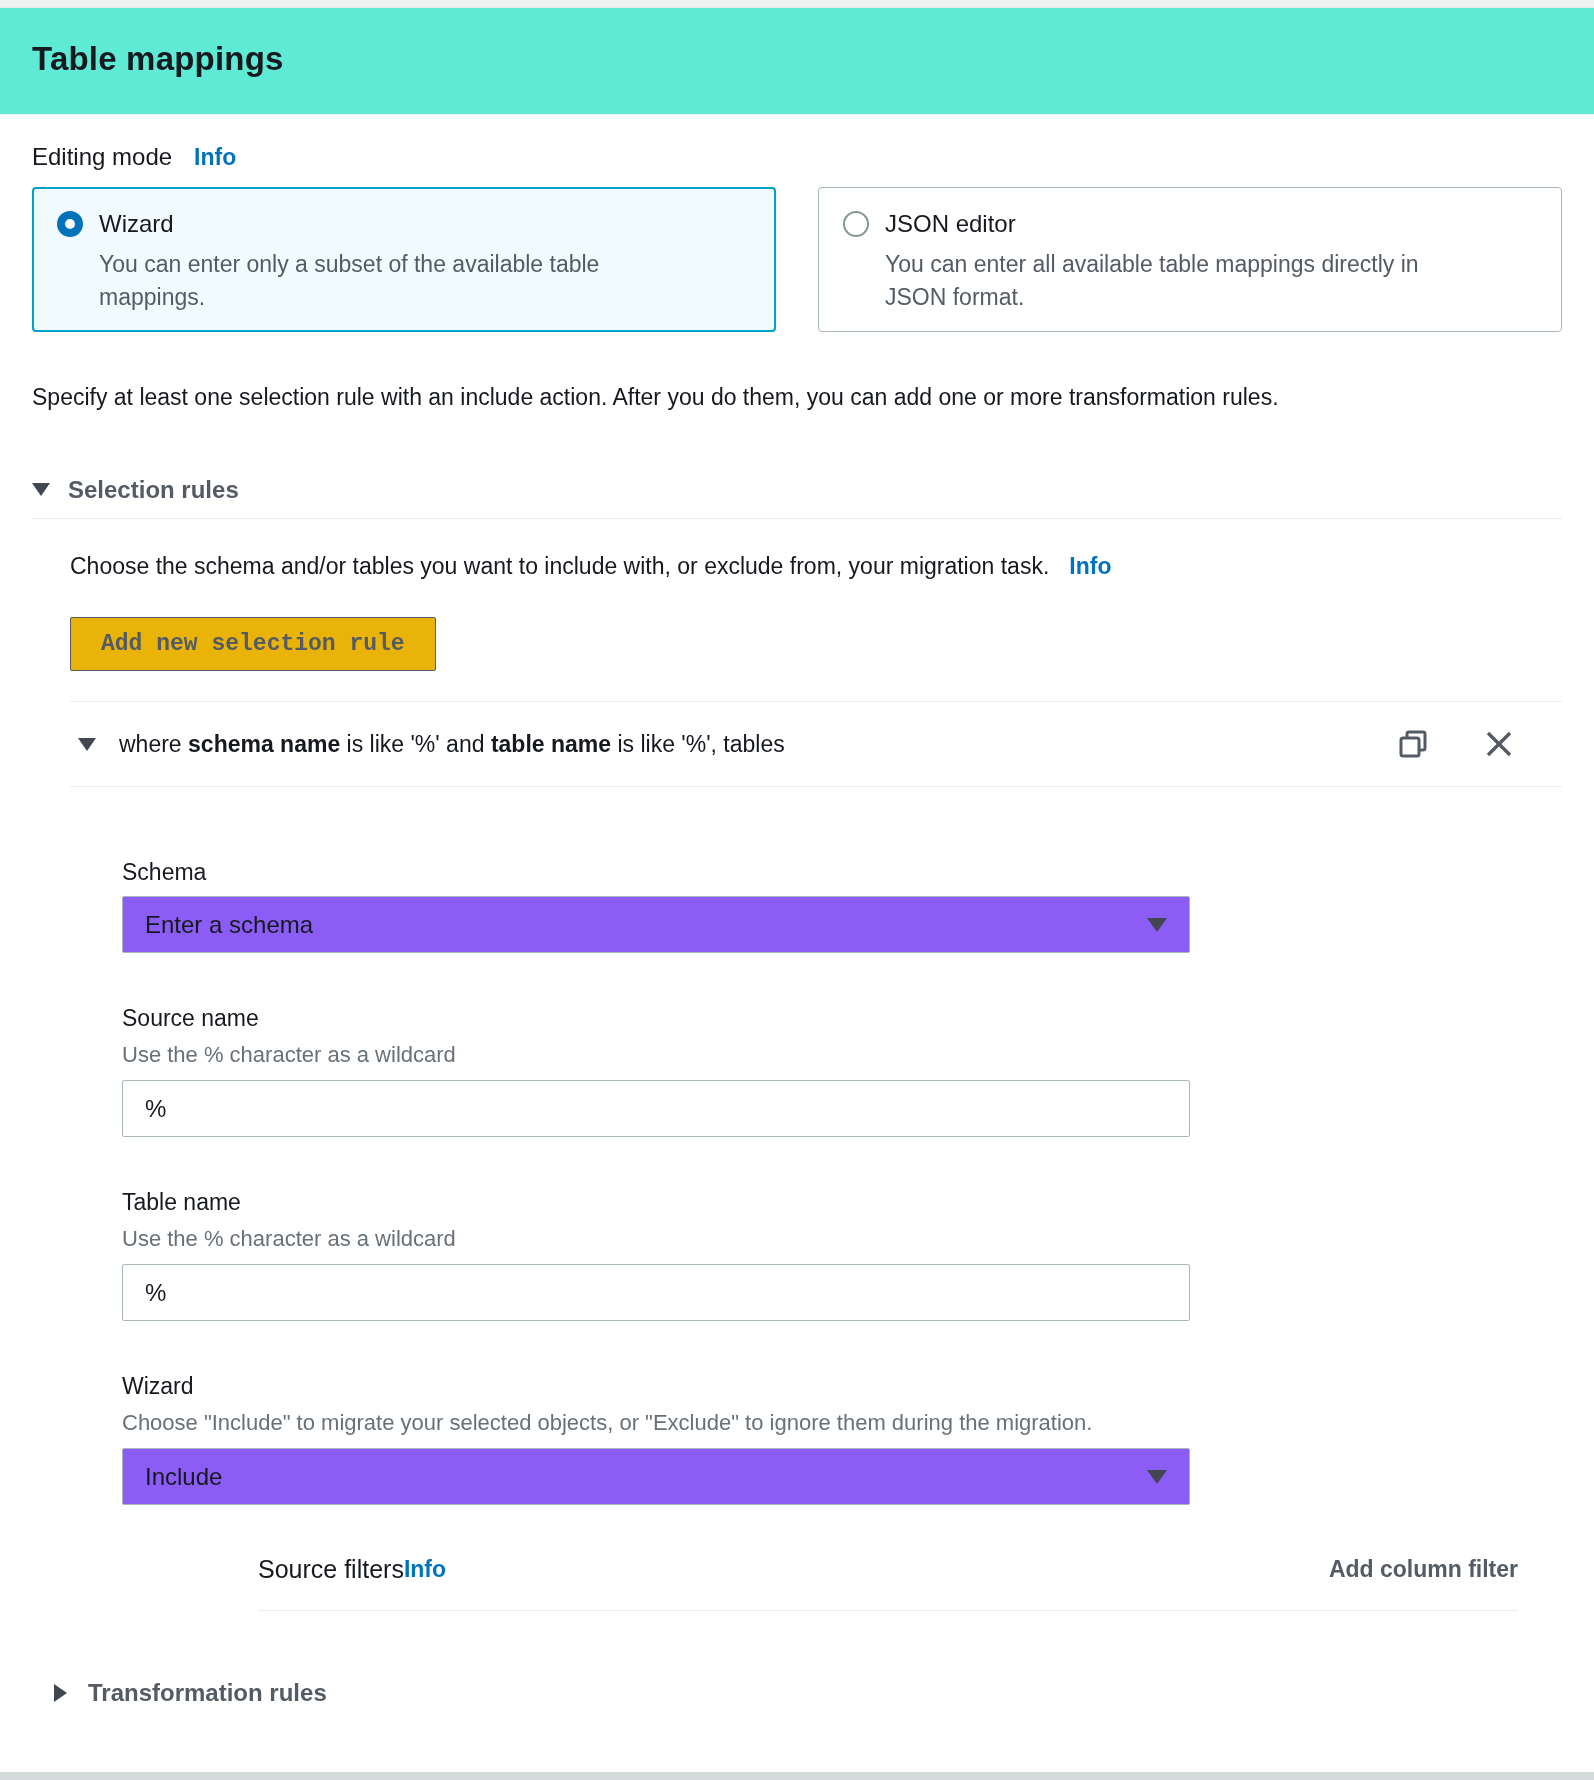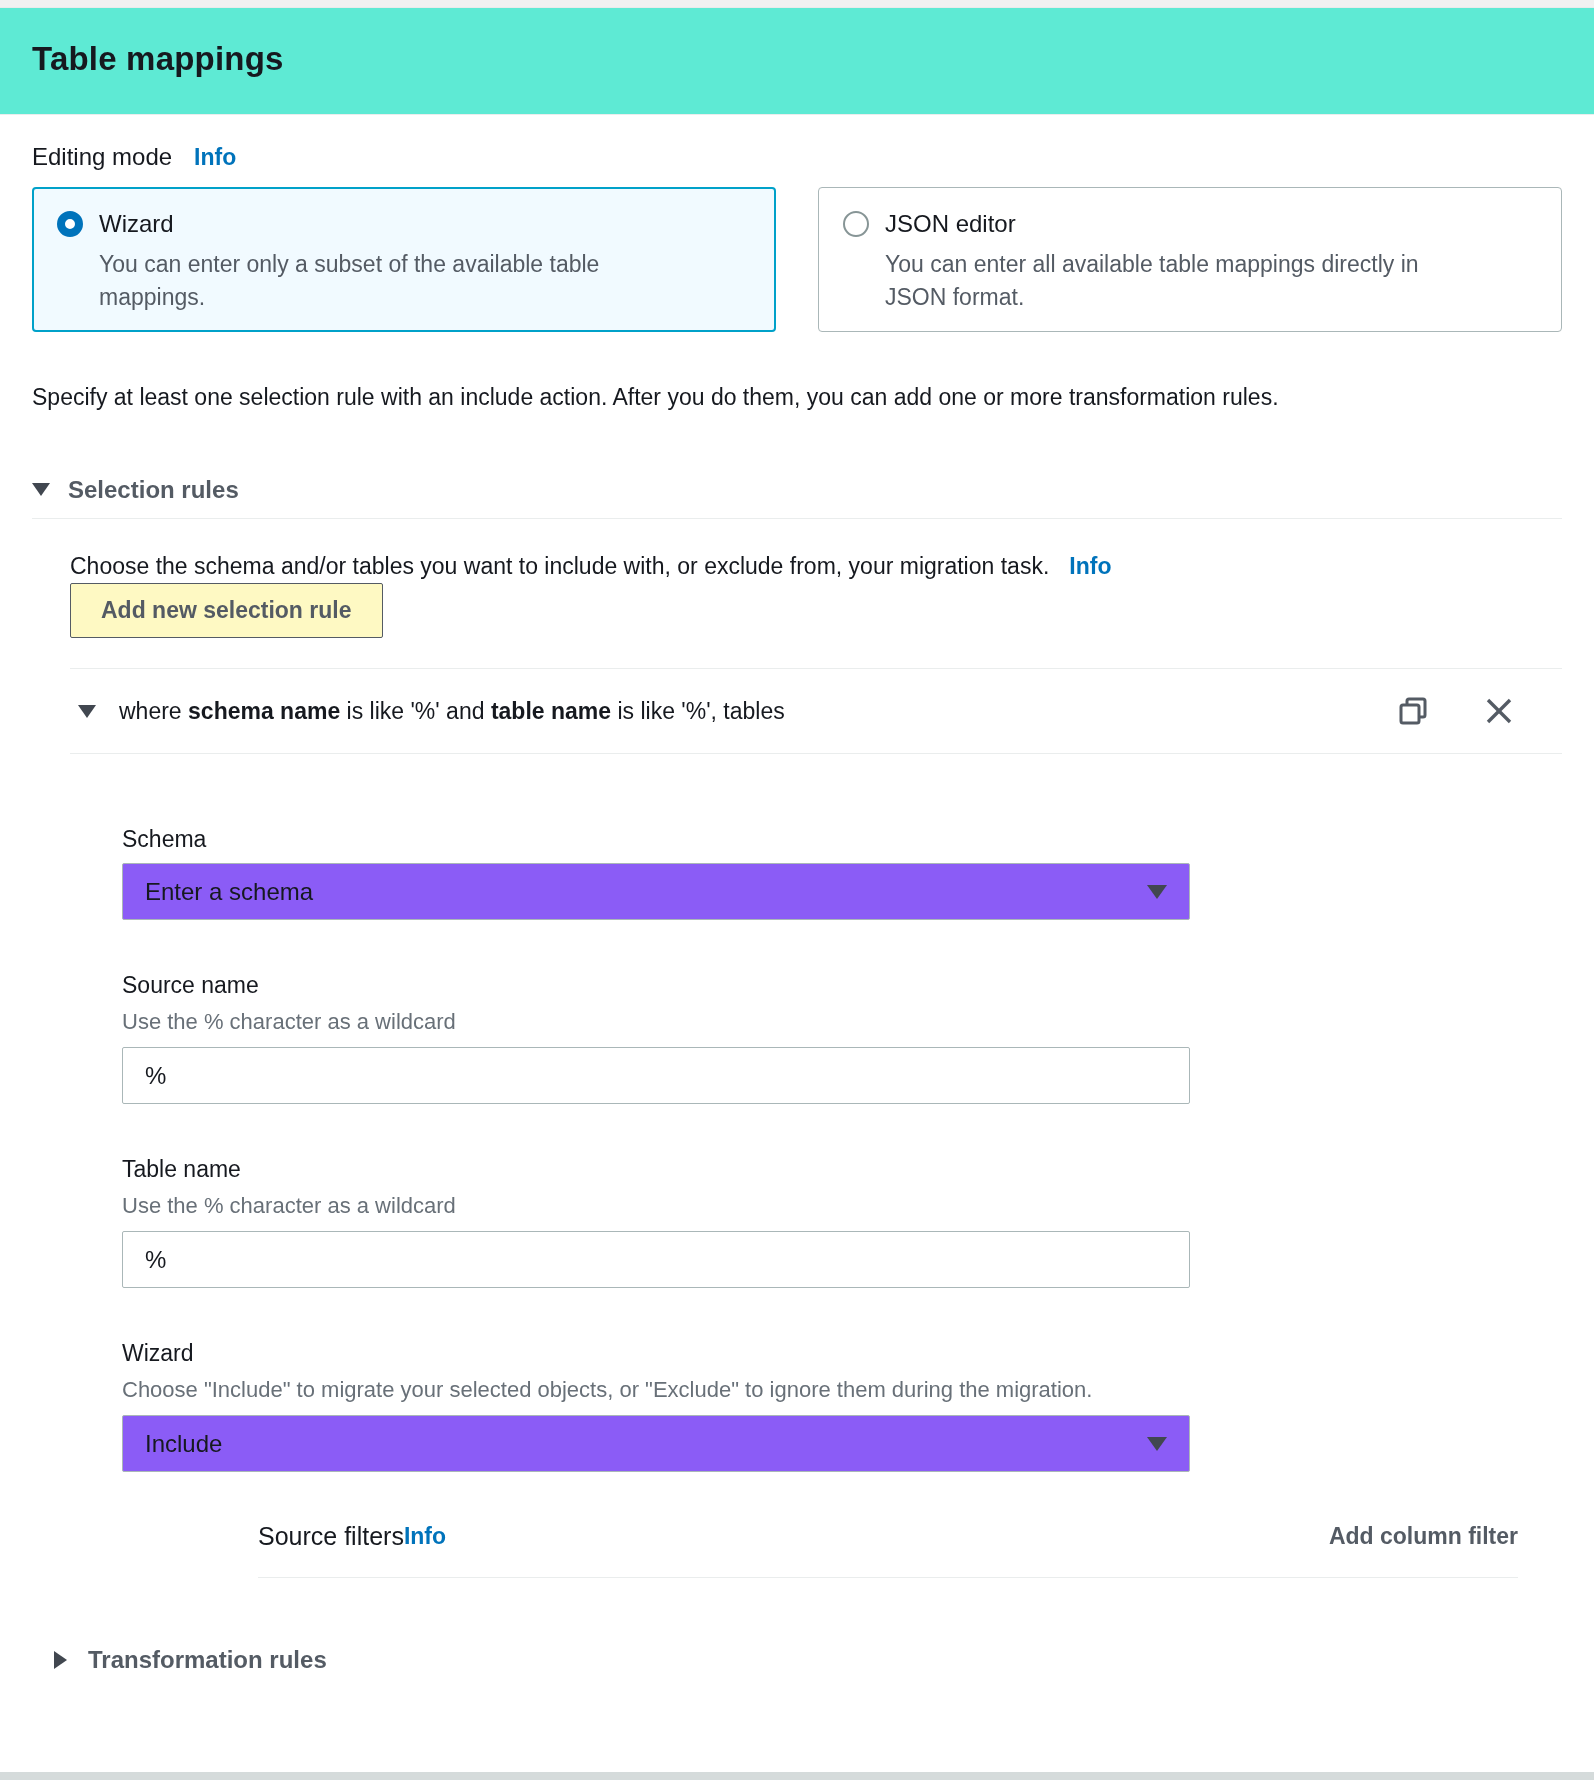--- a/index.html
+++ b/index.html
@@ -49,23 +49,23 @@
 
   
   .section-header { margin-top:60px; display:flex; align-items:center; gap:18px; cursor:pointer; }
   .section-header .label { color:#545b64; font-weight:700; font-size:24px; }
   .section-divider { margin-top:14px; border-bottom:1px solid #eaeded; }
 
   .choose-row { margin-top:30px; padding-left:38px; display:flex; align-items:flex-start;flex-direction:column; }
   .choose-text { width:1047px; line-height:1.5; }
   .choose-text .info-link { margin-left:20px; }
   .add-rule-btn {
-    border:1px solid #545b64; background:#fef9c3; color:#545b64;
-    font-weight:700; font-size:23px; font-family:Liberation Sans, sans-serif;
-    padding:13px 30px; border-radius:2px; white-space:nowrap; cursor:pointer;
+    border:1px solid #545b64; background:#eab308; color:#545b64;
+    font-weight:700; font-size:23px; font-family:Liberation Mono, monospace;
+    padding:13px 30px; border-radius:2px; white-space:nowrap; cursor:pointer;margin-top:34px;
   }
 
   
   .rule { margin-left:38px; margin-top:30px; }
   .rule-header {
     border-top:1px solid #eaeded; border-bottom:1px solid #eaeded;
     padding:27px 0; display:flex; align-items:center;
   }
   .rule-caret { margin-left:8px; cursor:pointer; flex:0 0 auto; }
   .rule-summary { margin-left:23px; font-size:23px; color:#16191f; }

